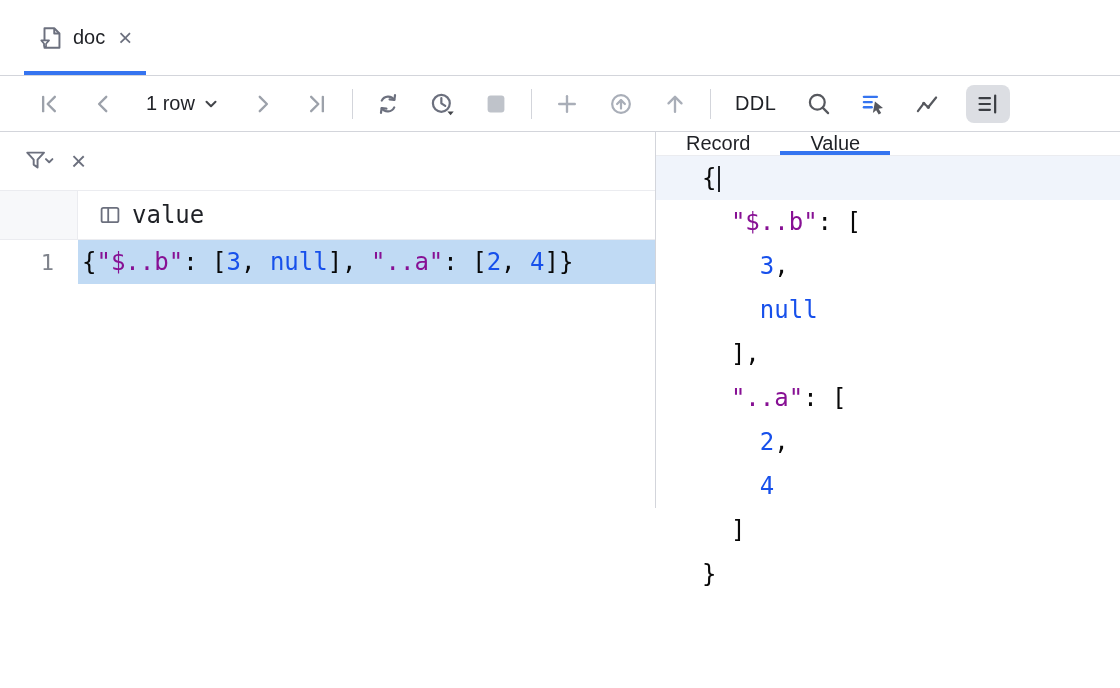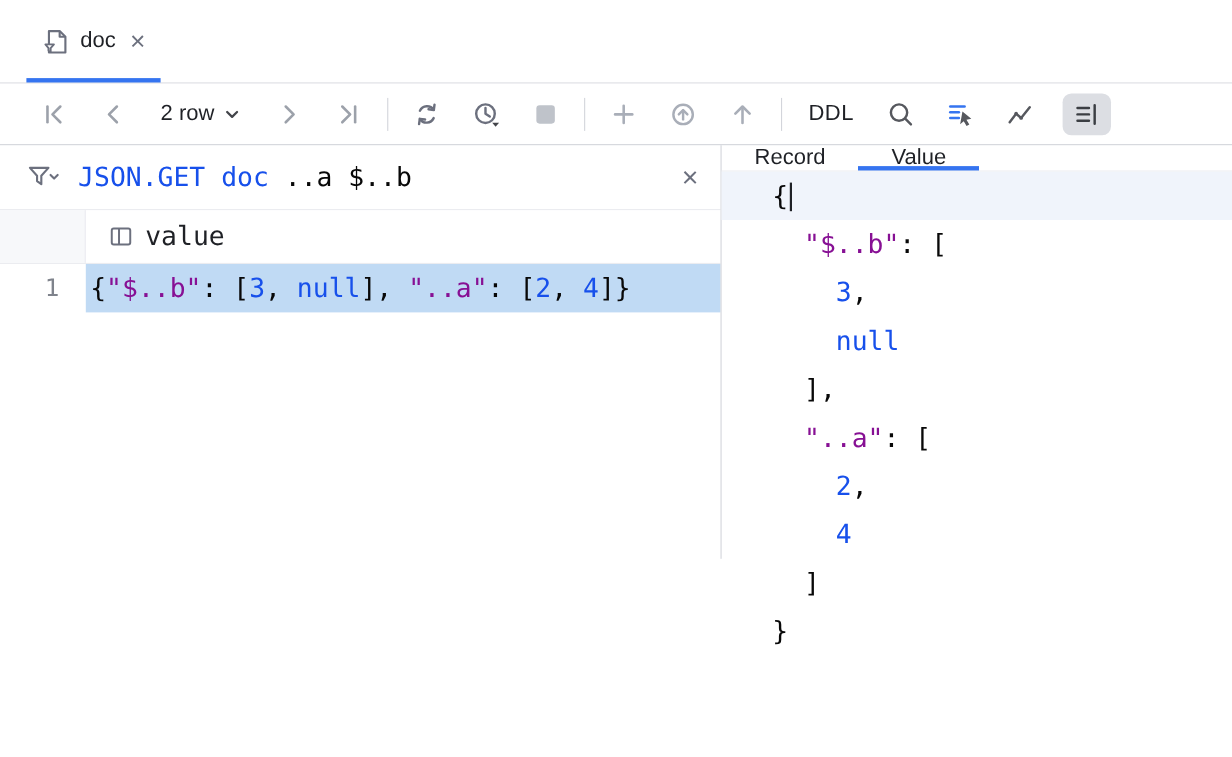--- a/index.html
+++ b/index.html
@@ -84,21 +84,21 @@
           <line x1="5.5" y1="4.5" x2="5.5" y2="15.5"></line>
             <polyline points="14.5,4.5 9,10 14.5,15.5"></polyline>
         </svg>
       </div>
       <div class="icon-btn">
         <svg viewBox="0 0 20 20" width="26" height="26" fill="none" stroke="#9CA1AA" stroke-width="1.8" stroke-linecap="round" stroke-linejoin="round">
           <polyline points="12.5,4.5 7,10 12.5,15.5"></polyline>
         </svg>
       </div>
       <div class="rows-btn">
-        <span>2 row</span>
+        <span>1 row</span>
         <svg viewBox="0 0 16 16" width="18" height="18" fill="none" stroke="#43454A" stroke-width="1.8" stroke-linecap="round" stroke-linejoin="round">
           <polyline points="4,6 8,10 12,6"></polyline>
         </svg>
       </div>
       <div class="icon-btn">
         <svg viewBox="0 0 20 20" width="26" height="26" fill="none" stroke="#9CA1AA" stroke-width="1.8" stroke-linecap="round" stroke-linejoin="round">
           <polyline points="7.5,4.5 13,10 7.5,15.5"></polyline>
         </svg>
       </div>
       <div class="icon-btn">
@@ -195,21 +195,20 @@
   </div>
 
   <div class="main">
 
     <div class="left">
       <div class="querybar">
         <svg viewBox="0 0 24 20" width="31" height="26" fill="none" stroke="#6C707E" stroke-width="1.5" stroke-linecap="round" stroke-linejoin="round">
           <path d="M2.5 3.5 h13 l-5 5.5 v6 l-3-2.2 v-3.8 z"></path>
           <polyline points="17,8.5 19.5,11 22,8.5"></polyline>
         </svg>
-        <div class="query-text mono"><span style="color: rgb(23, 80, 235);">JSON.GET</span><span style="color: rgb(8, 8, 8);"> </span><span style="color: rgb(23, 80, 235);">doc</span><span style="color: rgb(8, 8, 8);"> ..a $..b</span></div>
         <span class="qclose">×</span>
       </div>
 
       <div class="grid-header">
         <div class="header-gutter"></div>
         <div class="header-cell mono">
           <svg viewBox="0 0 20 20" width="24" height="24" fill="none" stroke="#6C707E" stroke-width="1.5">
             <rect x="3" y="4" width="14" height="12" rx="1.5"></rect>
             <line x1="8.5" y1="4" x2="8.5" y2="16"></line>
           </svg>

